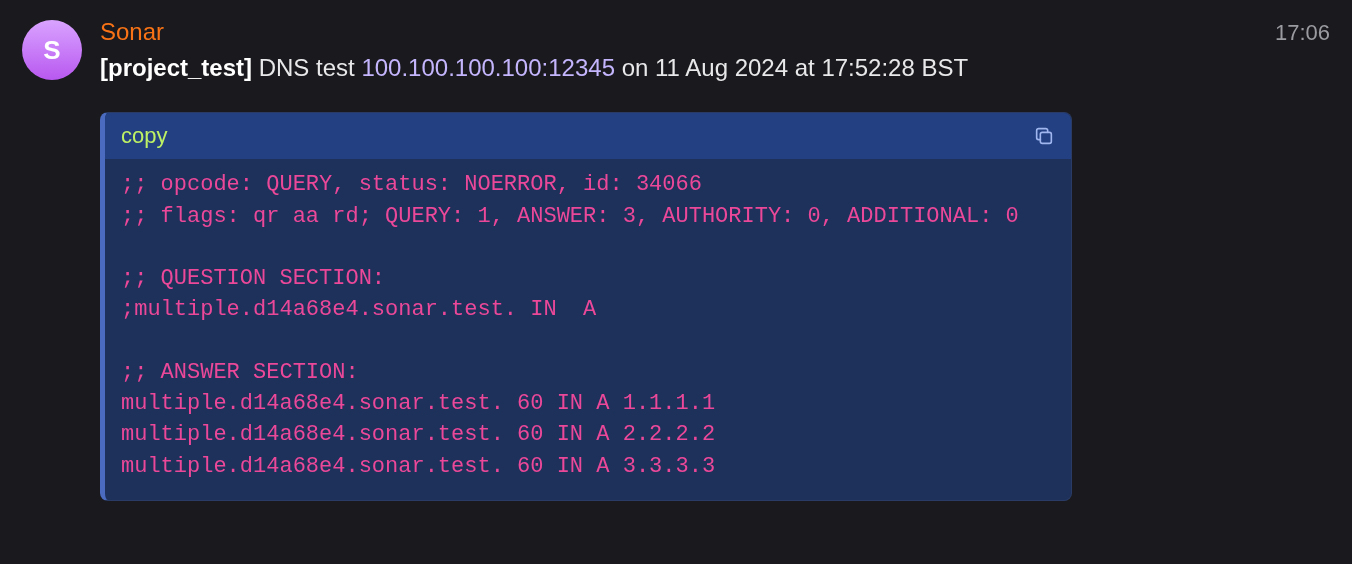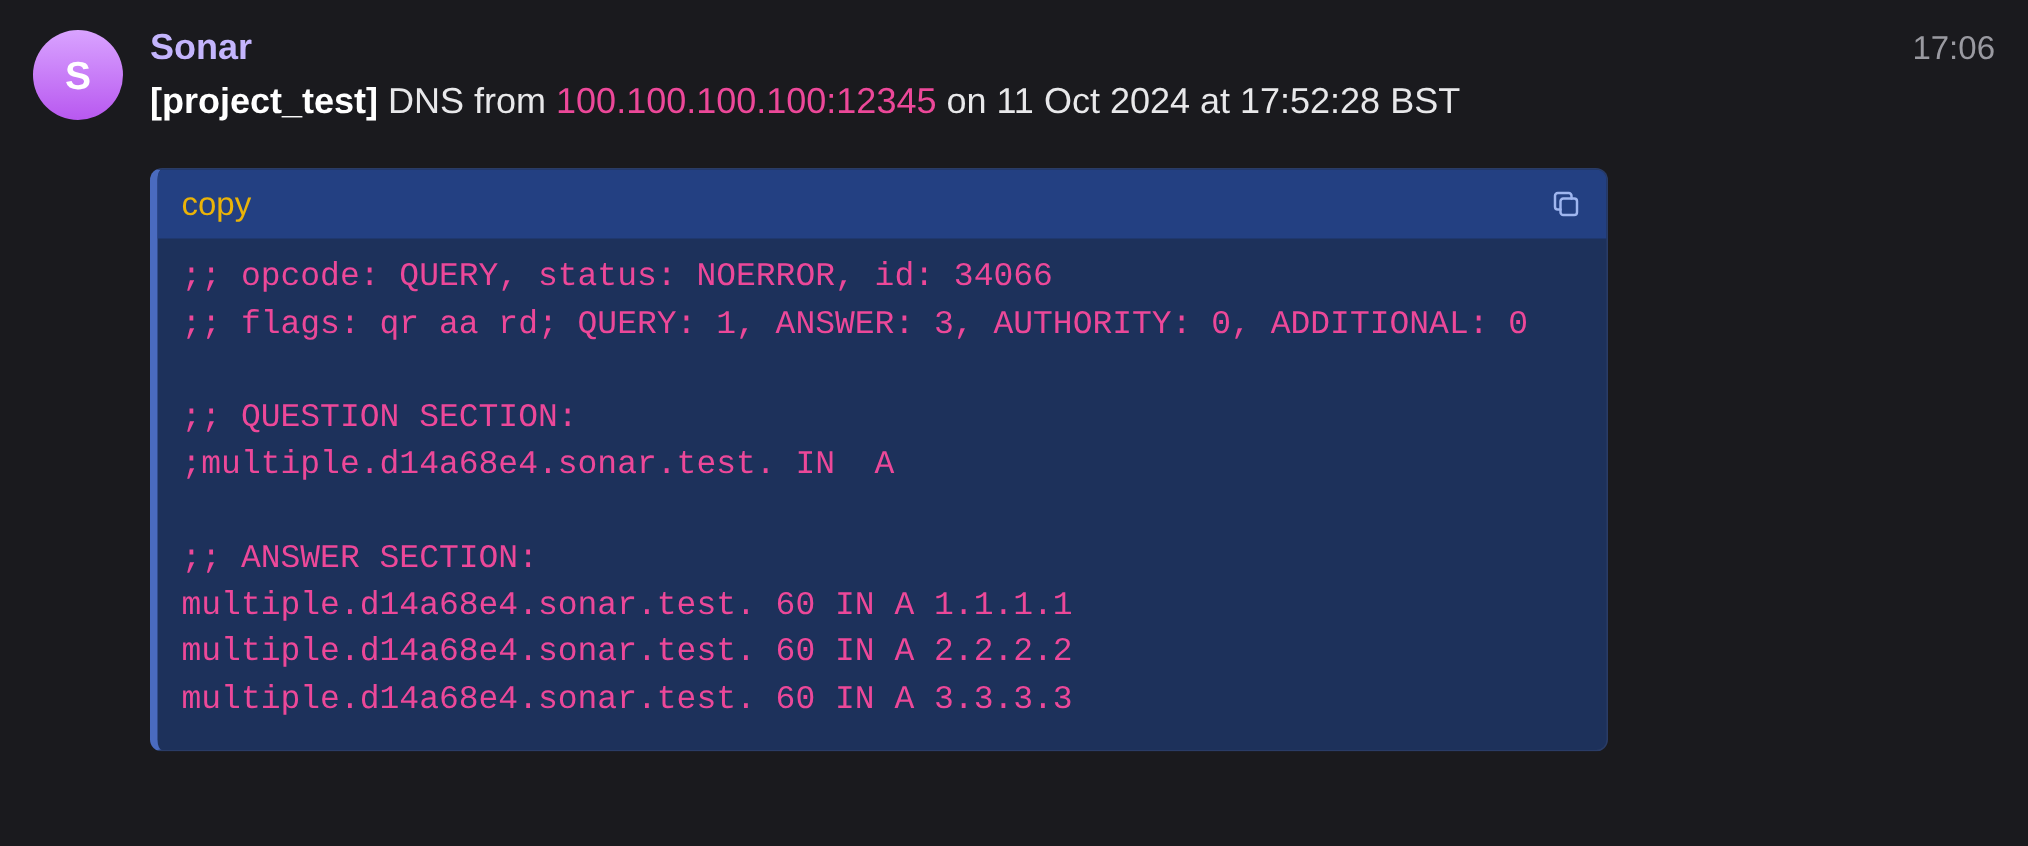--- a/index.html
+++ b/index.html
@@ -36,53 +36,53 @@
     flex: 1;
     min-width: 0;
   }
   .header-row {
     display: flex;
     align-items: baseline;
     justify-content: space-between;
     margin-bottom: 6px;
   }
   .author {
-    color: #c4b5fd;
+    color: #f97316;
     font-size: 24px;
-    font-weight: 700;
+    font-weight: 400;
   }
   .timestamp {
     color: #9a9aa1;
     font-size: 22px;
   }
   .subject {
     font-size: 24px;
     line-height: 1.35;
     margin-bottom: 28px;
   }
   .subject .bold { font-weight: 700; color: #ffffff; }
   .subject .plain { color: #e8e8ea; }
-  .subject .link { color: #ec4899; }
+  .subject .link { color: #c4b5fd; }
   .code-block {
     background: #1d315b;
     border: 1px solid #2a3c66;
     border-left: 5px solid #4a6bbf;
     border-radius: 8px;
     max-width: 972px;
     overflow: hidden;
   }
   .code-header {
     background: #234082;
     display: flex;
     justify-content: space-between;
     align-items: center;
     padding: 10px 16px;
   }
   .copy-label {
-    color: #eab308;
+    color: #bef264;
     font-size: 22px;
     font-weight: 500;
   }
   .copy-icon {
     color: #9fb6ef;
     display: flex;
     align-items: center;
   }
   .code-body {
     padding: 10px 16px 18px 16px;
@@ -104,21 +104,21 @@
   </div>
 
   <div class="content">
 
     <div class="header-row">
       <span class="author">Sonar</span>
       <span class="timestamp">17:06</span>
     </div>
 
     <div class="subject">
-      <span class="bold">[project_test]</span><span class="plain"> DNS from </span><span class="link">100.100.100.100:12345</span><span class="plain"> on 11 Oct 2024 at 17:52:28 BST</span>
+      <span class="bold">[project_test]</span><span class="plain"> DNS test </span><span class="link">100.100.100.100:12345</span><span class="plain"> on 11 Aug 2024 at 17:52:28 BST</span>
     </div>
 
     <div class="code-block">
       <div class="code-header">
         <span class="copy-label">copy</span>
         <span class="copy-icon">
           <svg width="22" height="22" viewBox="0 0 24 24" fill="none" stroke="currentColor" stroke-width="1.8" stroke-linecap="round" stroke-linejoin="round">
             <rect x="8" y="8" width="12" height="12" rx="2"></rect>
             <path d="M16 8V6a2 2 0 0 0-2-2H6a2 2 0 0 0-2 2v8a2 2 0 0 0 2 2h2"></path>
           </svg>

